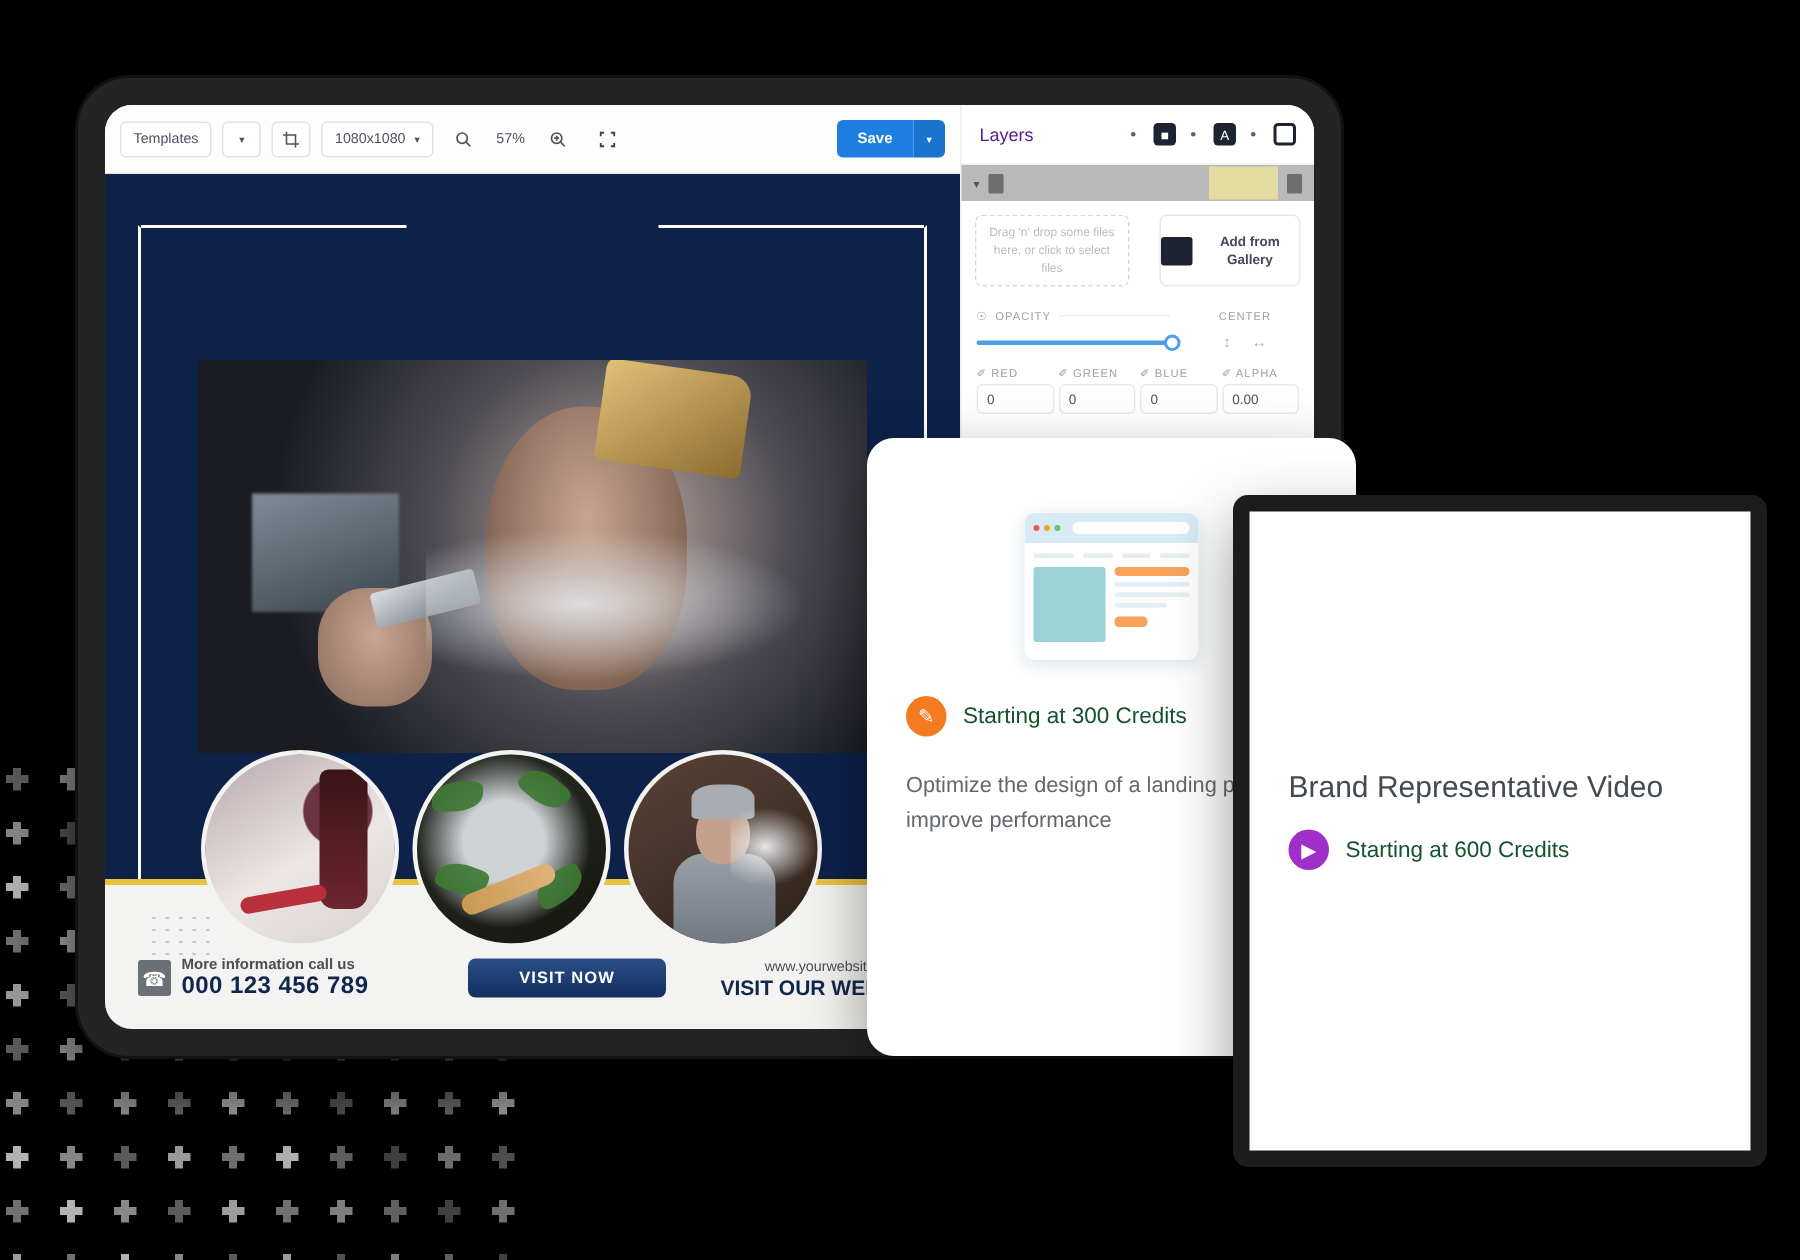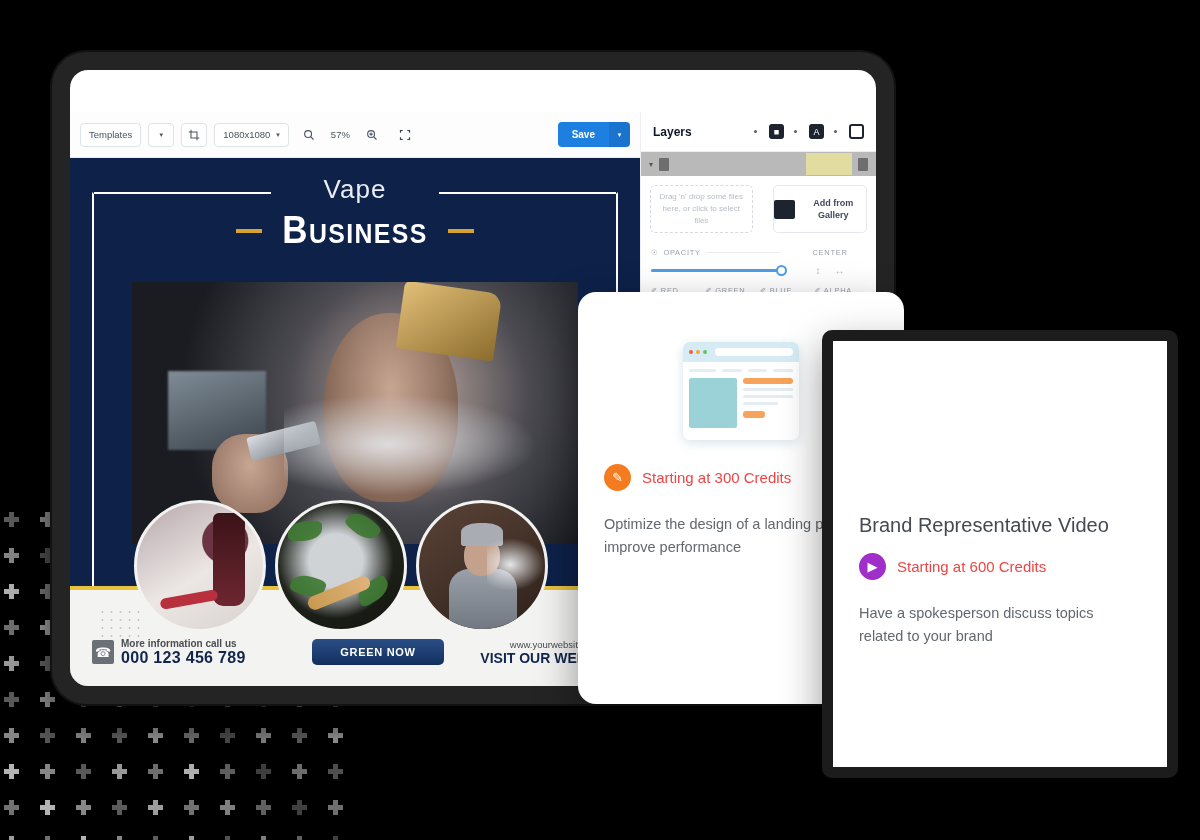--- a/index.html
+++ b/index.html
@@ -26,21 +26,21 @@
     background: #242424; border-radius: 34px; z-index: 3;
     box-shadow: 0 0 0 2px #121212, 0 22px 50px rgba(0,0,0,.85);
   }
   .tablet-screen {
     position: absolute; left: 18px; top: 18px; right: 18px; bottom: 18px;
     background: #fff; border-radius: 18px; overflow: hidden;
     display: flex; flex-direction: column;
   }
 
   
-  .editor { display: flex; flex: 1; min-height: 0; margin-top: 42px; }
+  .editor { display: flex; flex: 1; min-height: 0; }
   .canvas-col { width: 570px; display: flex; flex-direction: column; min-width: 0; }
   .topbar {
     height: 46px; background: #fdfdfd; border-bottom: 1px solid #e9ecef;
     display: flex; align-items: center; gap: 7px; padding: 0 10px;
   }
   .tb-btn {
     height: 24px; display: flex; align-items: center; justify-content: center;
     background: #fff; border: 1px solid #dfe3e8; border-radius: 4px;
     font-size: 9.5px; color: #4a5360; padding: 0 8px; white-space: nowrap;
   }
@@ -157,21 +157,21 @@
   }
   .f-right { margin-left: auto; text-align: right; }
   .f-url { font-size: 9.5px; color: #4a4d53; }
   .f-visit { font-size: 14px; font-weight: 700; color: #12264d; }
 
   
   .layers-col { flex: 1; background: #fff; display: flex; flex-direction: column;
                 border-left: 1px solid #eceef1; min-width: 0; }
   .layers-head { height: 40px; display: flex; align-items: center; padding: 0 12px;
                  border-bottom: 1px solid #eceef1; gap: 10px; }
-  .layers-title { font-size: 12px; color: #0f172a; font-weight: 700; }
+  .layers-title { font-size: 12px; color: #4c1d95; font-weight: 400; }
   .lh-icons { margin-left: auto; display: flex; gap: 10px; align-items: center; }
   .lh-ico { width: 15px; height: 15px; border-radius: 3px; background: #1d2430;
             display: flex; align-items: center; justify-content: center; color: #fff; font-size: 9px; }
   .lh-ico.outline { background: #fff; border: 2px solid #1d2430; }
   .lh-dot { width: 3px; height: 3px; border-radius: 50%; background: #5a6170; margin-right: 2px; }
   .layer-row { height: 24px; background: #b9b9b9; display: flex; align-items: center;
                gap: 6px; padding: 0 8px; }
   .layer-chip { width: 10px; height: 13px; background: #6e6e6e; border-radius: 1px; }
   .layer-thumb { width: 46px; height: 22px; background: #e2dca1; margin-left: auto; }
   .dropzone-row { display: flex; gap: 20px; padding: 9px; }
@@ -231,21 +231,21 @@
   .p-back .p-head { width: 30px; height: 34px; background: #bfe2f7; }
   .p-back .p-body { width: 52px; height: 38px; background: #bfe2f7; }
   .p-front { left: 4px; width: 66px; }
   .p-front .p-head { width: 38px; height: 42px; background: linear-gradient(180deg,#a042cf,#8c35bb); }
   .p-front .p-body { width: 66px; height: 48px; background: linear-gradient(180deg,#a042cf,#8c35bb); }
 
   .card-title { font-size: 20px; color: #434a52; font-weight: 500; margin-bottom: 16px; line-height: 1.2; }
   .price-row { display: flex; align-items: center; gap: 11px; margin-bottom: 22px; }
   .price-ico { width: 27px; height: 27px; border-radius: 50%; flex: none;
                display: flex; align-items: center; justify-content: center; color: #fff; font-size: 13px; }
-  .price-txt { font-size: 15px; color: #ef4444; }
+  .price-txt { font-size: 15px; color: #14532d; }
   .card-desc { font-size: 14.5px; color: #61686f; line-height: 1.62; margin-bottom: 22px; }
   .card-days { font-size: 13px; color: #8b9198; }
 </style>
 </head>
 <body>
 
 <div id="stage">
 
   <div class="plus-grid" id="plusgrid">
       <span class="plus" style="left: 0px; top: 0px; opacity: 0.45;"></span>
@@ -389,28 +389,20 @@
             <div class="spacer"></div>
             <div class="save-group">
               <div class="save-btn">Save</div>
               <div class="save-caret">▾</div>
             </div>
           </div>
 
           <div class="poster">
             <div class="poster-frame"></div>
 
-            <div class="poster-head">
-              <div class="vape-word">Vape</div>
-              <div class="business-row">
-                <span class="gold-dash"></span>
-                <span class="business-word">Business</span>
-                <span class="gold-dash"></span>
-              </div>
-            </div>
 
             <div class="hero-photo">
               <div class="hero-sky"></div>
               <div class="hero-win"></div>
               <div class="hero-hair"></div>
               <div class="hero-face"></div>
               <div class="hero-crown"></div>
               <div class="hero-hand"></div>
               <div class="hero-device"></div>
               <div class="hero-smoke"></div>
@@ -438,21 +430,21 @@
             </div>
 
             <div class="footer-row">
               <div class="f-left">
                 <div class="phone-ico">☎</div>
                 <div>
                   <div class="f-small">More information call us</div>
                   <div class="f-big">000 123 456 789</div>
                 </div>
               </div>
-              <div class="book-btn">GREEN NOW</div>
+              <div class="book-btn">VISIT NOW</div>
               <div class="f-right">
                 <div class="f-url">www.yourwebsitelink.com</div>
                 <div class="f-visit">VISIT OUR WEBSITE</div>
               </div>
             </div>
           </div>
         </div>
 
         <div class="layers-col">
           <div class="layers-head">
@@ -581,16 +573,15 @@
         <span class="person p-front">
           <span class="p-head"></span><span class="p-body"></span>
         </span>
       </div>
     </div>
     <div class="card-title">Brand Representative Video</div>
     <div class="price-row">
       <span class="price-ico" id="ico1" style="background: rgb(160, 46, 200);">▶</span>
       <span class="price-txt">Starting at 600 Credits</span>
     </div>
-    <div class="card-desc">Have a spokesperson discuss topics related to your brand</div>
   </div>
 
 </div>
 
 </body></html>

